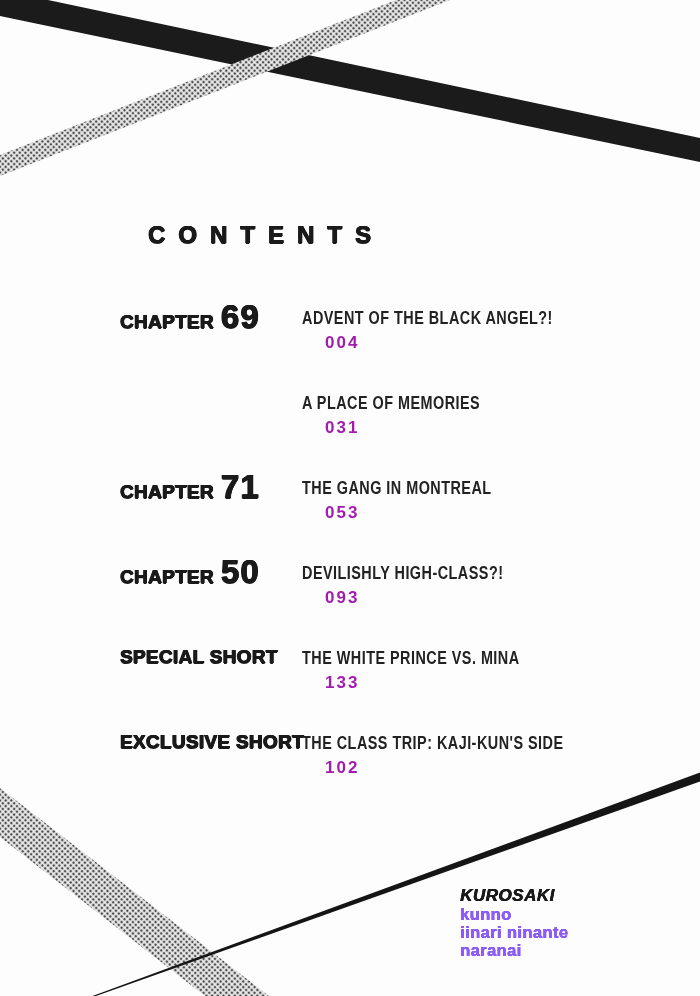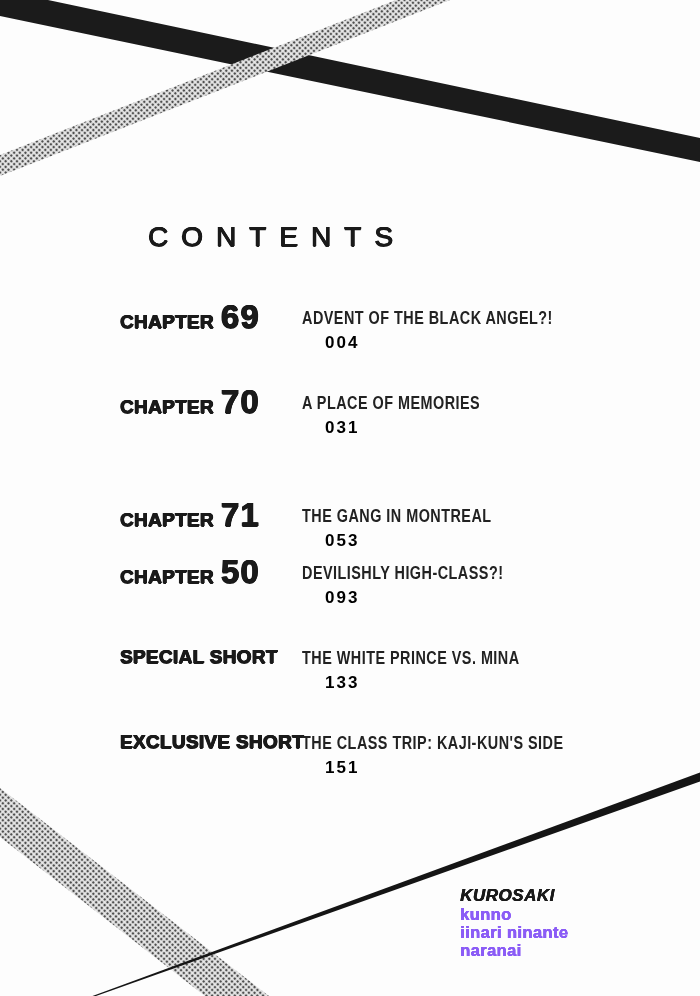--- a/index.html
+++ b/index.html
@@ -27,22 +27,22 @@
     text-shadow: 0.6px 0 currentColor, -0.6px 0 currentColor,
                  0 0.6px currentColor, 0.4px 0.4px currentColor;
   }
   .fat-small {
     text-shadow: 0.4px 0 currentColor, 0 0.4px currentColor, 0.3px 0.3px currentColor;
   }
   #contents-title {
     position: absolute;
     left: 148px;
     top: 221px;
-    font-size: 28px;
-    font-weight: 400;
+    font-size: 24px;
+    font-weight: 700;
     letter-spacing: 13px;
     white-space: nowrap;
     z-index: 2;
   }
   #toc {
     position: absolute;
     left: 0;
     top: 0;
     width: 700px;
     height: 996px;
@@ -84,21 +84,21 @@
     transform-origin: 0 0;
     color: #222;
   }
   .entry-page {
     position: absolute;
     left: 205px;
     top: 38px;
     font-size: 17px;
     font-weight: 700;
     letter-spacing: 2px;
-    color: #000000;
+    color: #a21caf;
   }
   #series-title {
     position: absolute;
     left: 460px;
     top: 887px;
     z-index: 2;
     line-height: 18px;
     white-space: nowrap;
   }
   #series-title .series-caps {
@@ -135,28 +135,25 @@
 <div id="toc">
   <div class="toc-row" style="top: 295px;">
     <div class="entry-label fat">
       <span class="label-text">CHAPTER</span><span class="label-num">69</span>
     </div>
     <div class="entry-title">ADVENT OF THE BLACK ANGEL?!</div>
     <div class="entry-page">004</div>
   </div>
 
   <div class="toc-row" style="top: 380px;">
-    <div class="entry-label fat">
-      <span class="label-text">CHAPTER</span><span class="label-num">70</span>
-    </div>
     <div class="entry-title">A PLACE OF MEMORIES</div>
     <div class="entry-page">031</div>
   </div>
 
-  <div class="toc-row" style="top: 465px; margin-top: 28px;">
+  <div class="toc-row" style="top: 465px;">
     <div class="entry-label fat">
       <span class="label-text">CHAPTER</span><span class="label-num">71</span>
     </div>
     <div class="entry-title">THE GANG IN MONTREAL</div>
     <div class="entry-page">053</div>
   </div>
 
   <div class="toc-row" style="top: 550px;">
     <div class="entry-label fat">
       <span class="label-text">CHAPTER</span><span class="label-num">50</span>
@@ -171,21 +168,21 @@
     </div>
     <div class="entry-title">THE WHITE PRINCE VS. MINA</div>
     <div class="entry-page">133</div>
   </div>
 
   <div class="toc-row" style="top: 720px;">
     <div class="entry-label fat">
       <span class="label-text">EXCLUSIVE SHORT</span>
     </div>
     <div class="entry-title">THE CLASS TRIP: KAJI-KUN'S SIDE</div>
-    <div class="entry-page">151</div>
+    <div class="entry-page">102</div>
   </div>
 </div>
 
 <div id="series-title">
   <div class="series-caps fat-small">KUROSAKI</div>
   <div class="series-line fat-small">kunno</div>
   <div class="series-line fat-small">iinari ninante</div>
   <div class="series-line fat-small">naranai</div>
 </div>
 

